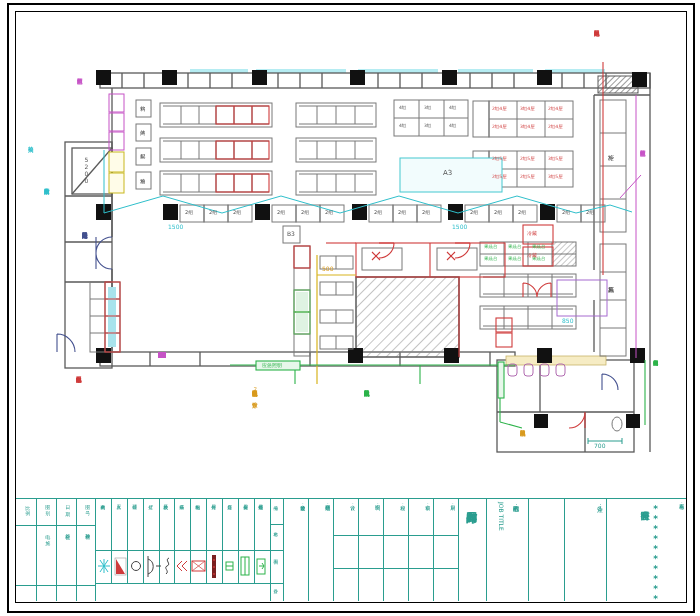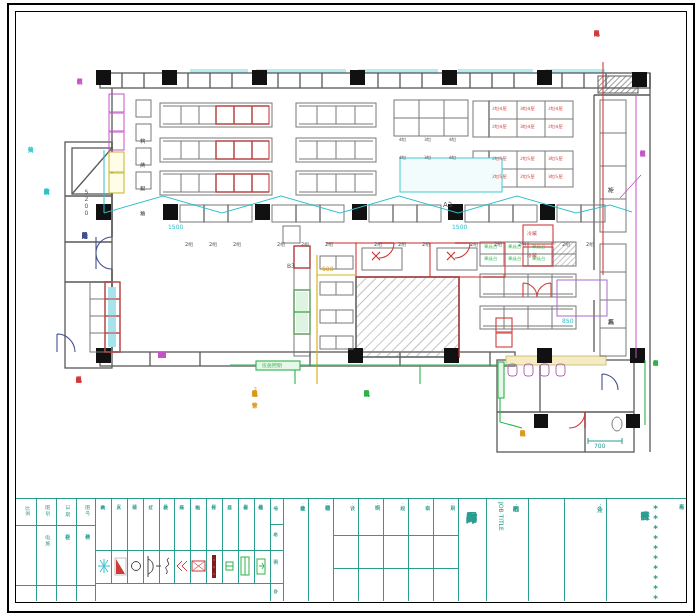--- a/index.html
+++ b/index.html
@@ -11,21 +11,21 @@
   #stage{position:relative;width:700px;height:616px;background:#ffffff;
          font-family:"DejaVu Sans",sans-serif;overflow:hidden;}
   .abs{position:absolute;}
   .frame-outer{left:7px;top:3px;width:684px;height:606px;border:2.5px solid #000;}
   .frame-inner{left:15px;top:11px;width:670px;height:590px;border:1px solid #000;}
   .vt{position:absolute;writing-mode:vertical-rl;text-orientation:upright;
       line-height:1.15;letter-spacing:0px;}
   .ht{position:absolute;white-space:nowrap;line-height:1;}
   .c-cyan{color:var(--cyan);} .c-red{color:var(--red);} .c-mag{color:var(--mag);}
   .c-grn{color:var(--grn);} .c-org{color:var(--org);} .c-teal{color:var(--teal);}
-  .c-blue{color:var(--blue);} .c-gray{color:#555;margin-top:32px;}
+  .c-blue{color:var(--blue);} .c-gray{color:#555;}
   .tlv{position:absolute;width:0;border-left:1px solid var(--teal);}
   .tlh{position:absolute;height:0;border-top:1px solid var(--teal);}
   .f45{font-size:4.5px;} .f5{font-size:5px;} .f55{font-size:5.5px;}
   .f6{font-size:6px;} .f7{font-size:7px;} .f9{font-size:9px;} .f11{font-size:11px;}
   svg{display:block;}
 </style>
 </head>
 <body>
 
 <div id="stage">

